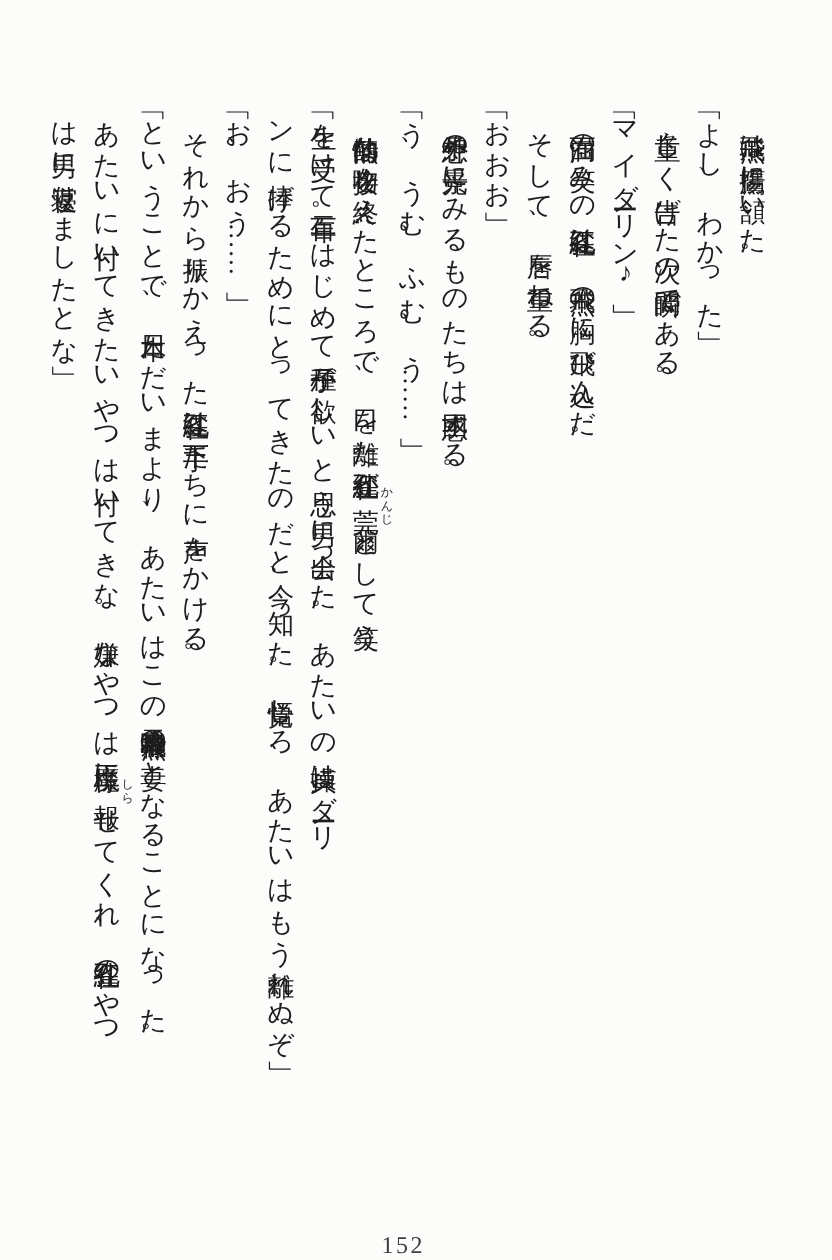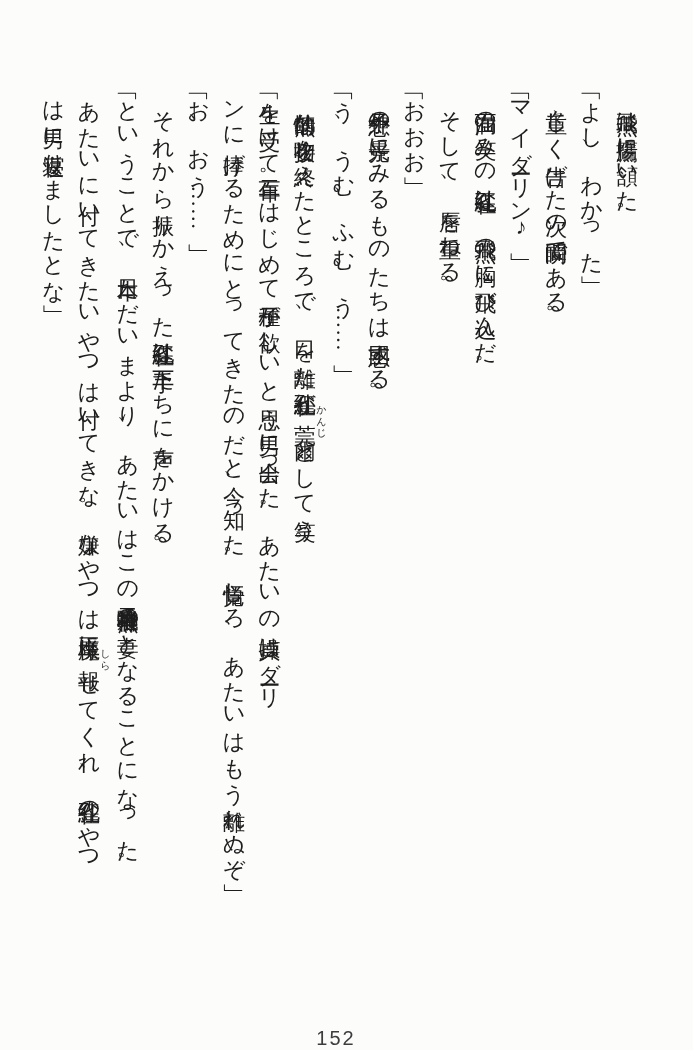--- a/index.html
+++ b/index.html
@@ -43,21 +43,21 @@
     font-size: 10px;
     letter-spacing: 0;
     color: #2a2a2a;
   }
   .folio {
     position: absolute;
     top: 1027px;
     left: 301px;
     width: 70px;
     text-align: center;
-    font-family: Liberation Sans, sans-serif;
+    font-family: Liberation Serif, serif;
     font-size: 20px;
     letter-spacing: 2px;
     color: #3d3d3d;
   }
 </style>
 </head>
 <body>
 
 <div class="page">
   <div class="text-block">

